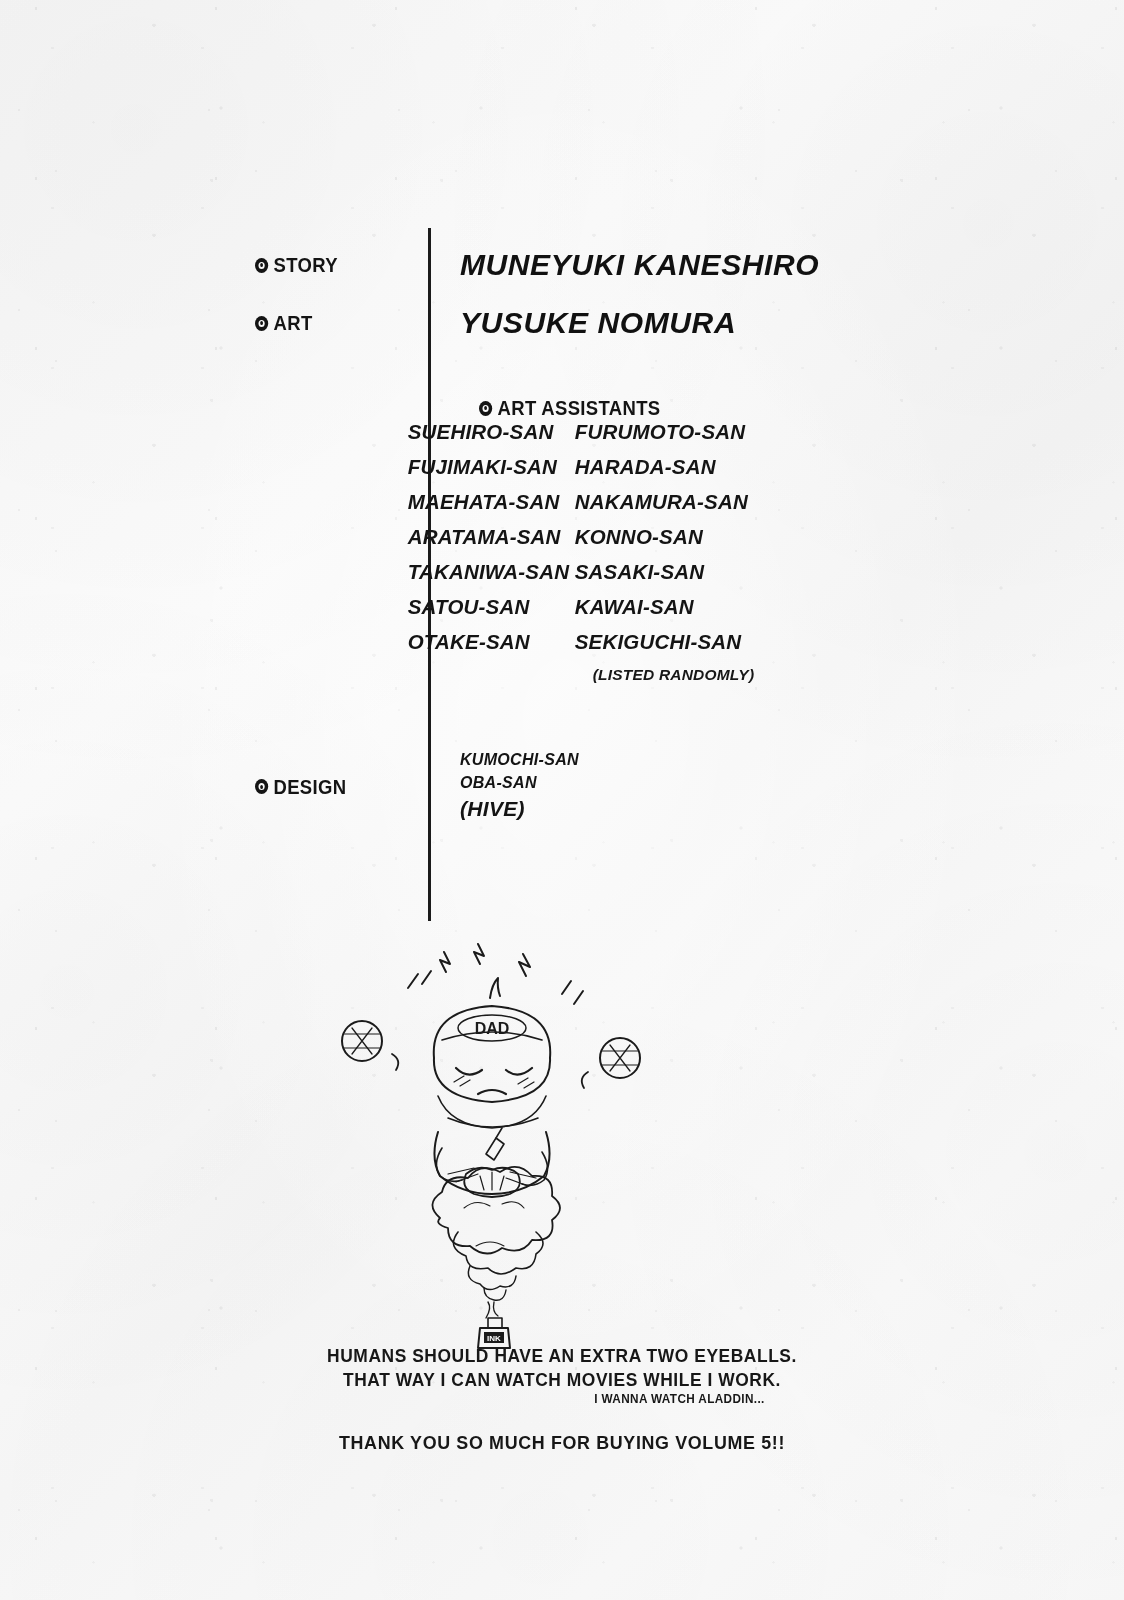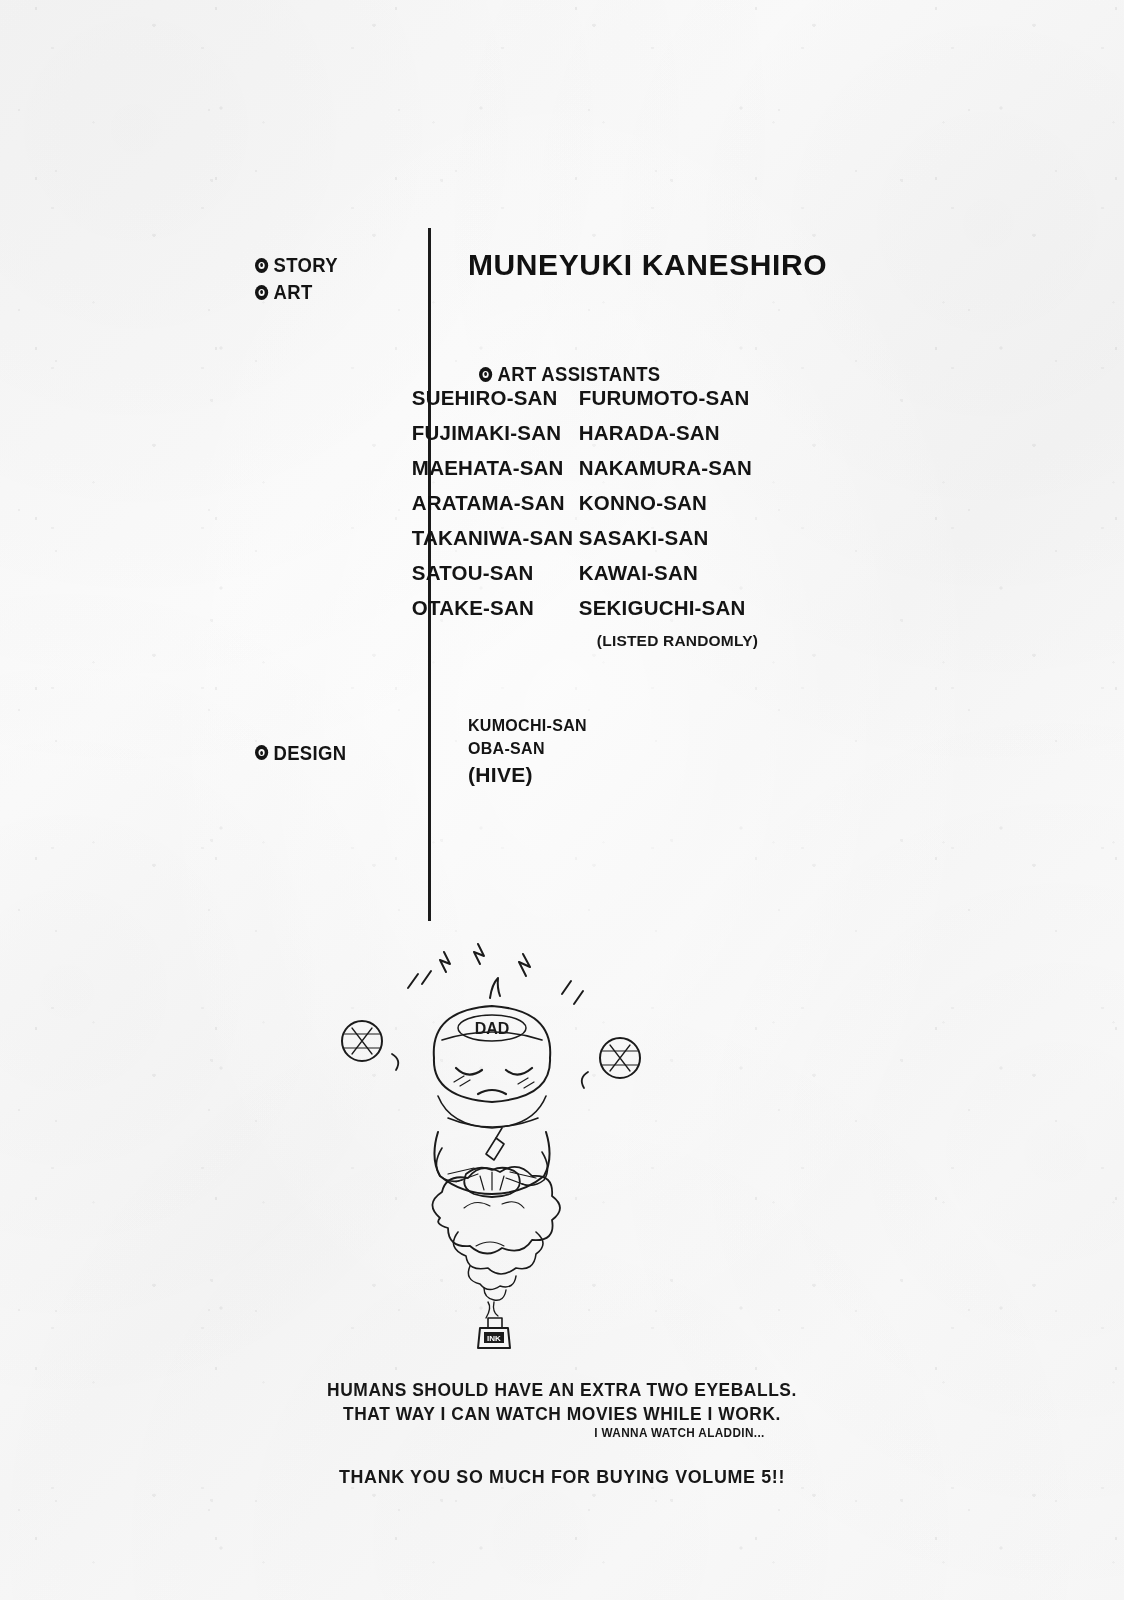--- a/index.html
+++ b/index.html
@@ -101,33 +101,34 @@
   .bullet::before {
     content: "";
     position: absolute;
     left: 5.6px; top: 5.6px;
     width: 3.8px; height: 3.8px;
     border-radius: 50%;
     background: #141414;
     z-index: 2;
   }
   .names {
-    padding-left: 40px;
+    padding-left: 32px;
+    font-style: italic;
   }
   .bigname {
     font-weight: 700;
     font-size: 30px;
     letter-spacing: 0.6px;
     color: #111;
     line-height: 1.0;
     white-space: nowrap;
   }
 
   #row-story { top: 0; }
-  #row-art  { }
+  #row-art  { margin-top: 28px; }
   #row-assist { margin-top: 58px; flex-direction: column; }
   #row-design { margin-top: 65px; }
 
   .assist-grid {
     display: grid;
     grid-template-columns: 155px auto;
     row-gap: 11px;
     column-gap: 12px;
   }
   .assist-grid div {
@@ -163,21 +164,21 @@
     top: 936px;
     width: 360px;
     height: 430px;
   }
   #illus svg { display: block; }
 
   
   #bottom-text {
     position: absolute;
     left: 0;
-    top: 1378px;
+    top: 1344px;
     width: 1124px;
     text-align: center;
   }
   .hand {
     font-family: "Liberation Sans", sans-serif;
     font-weight: 700;
     color: #171717;
     letter-spacing: 0.6px;
     transform: scaleX(0.94);
   }
@@ -214,20 +215,23 @@
       </div>
       <div class="names">
         <div class="bigname">MUNEYUKI KANESHIRO</div>
       </div>
     </div>
 
     <div class="crow" id="row-art">
       <div class="label">
         <span class="bullet"></span>
         <span>ART</span>
+      </div>
+      <div class="names">
+        <div class="bigname">YUSUKE NOMURA</div>
       </div>
     </div>
 
     <div class="crow" id="row-assist">
       <div class="label">
         <span class="bullet"></span>
         <span>ART ASSISTANTS</span>
       </div>
       <div class="names">
         <div class="assist-grid">

